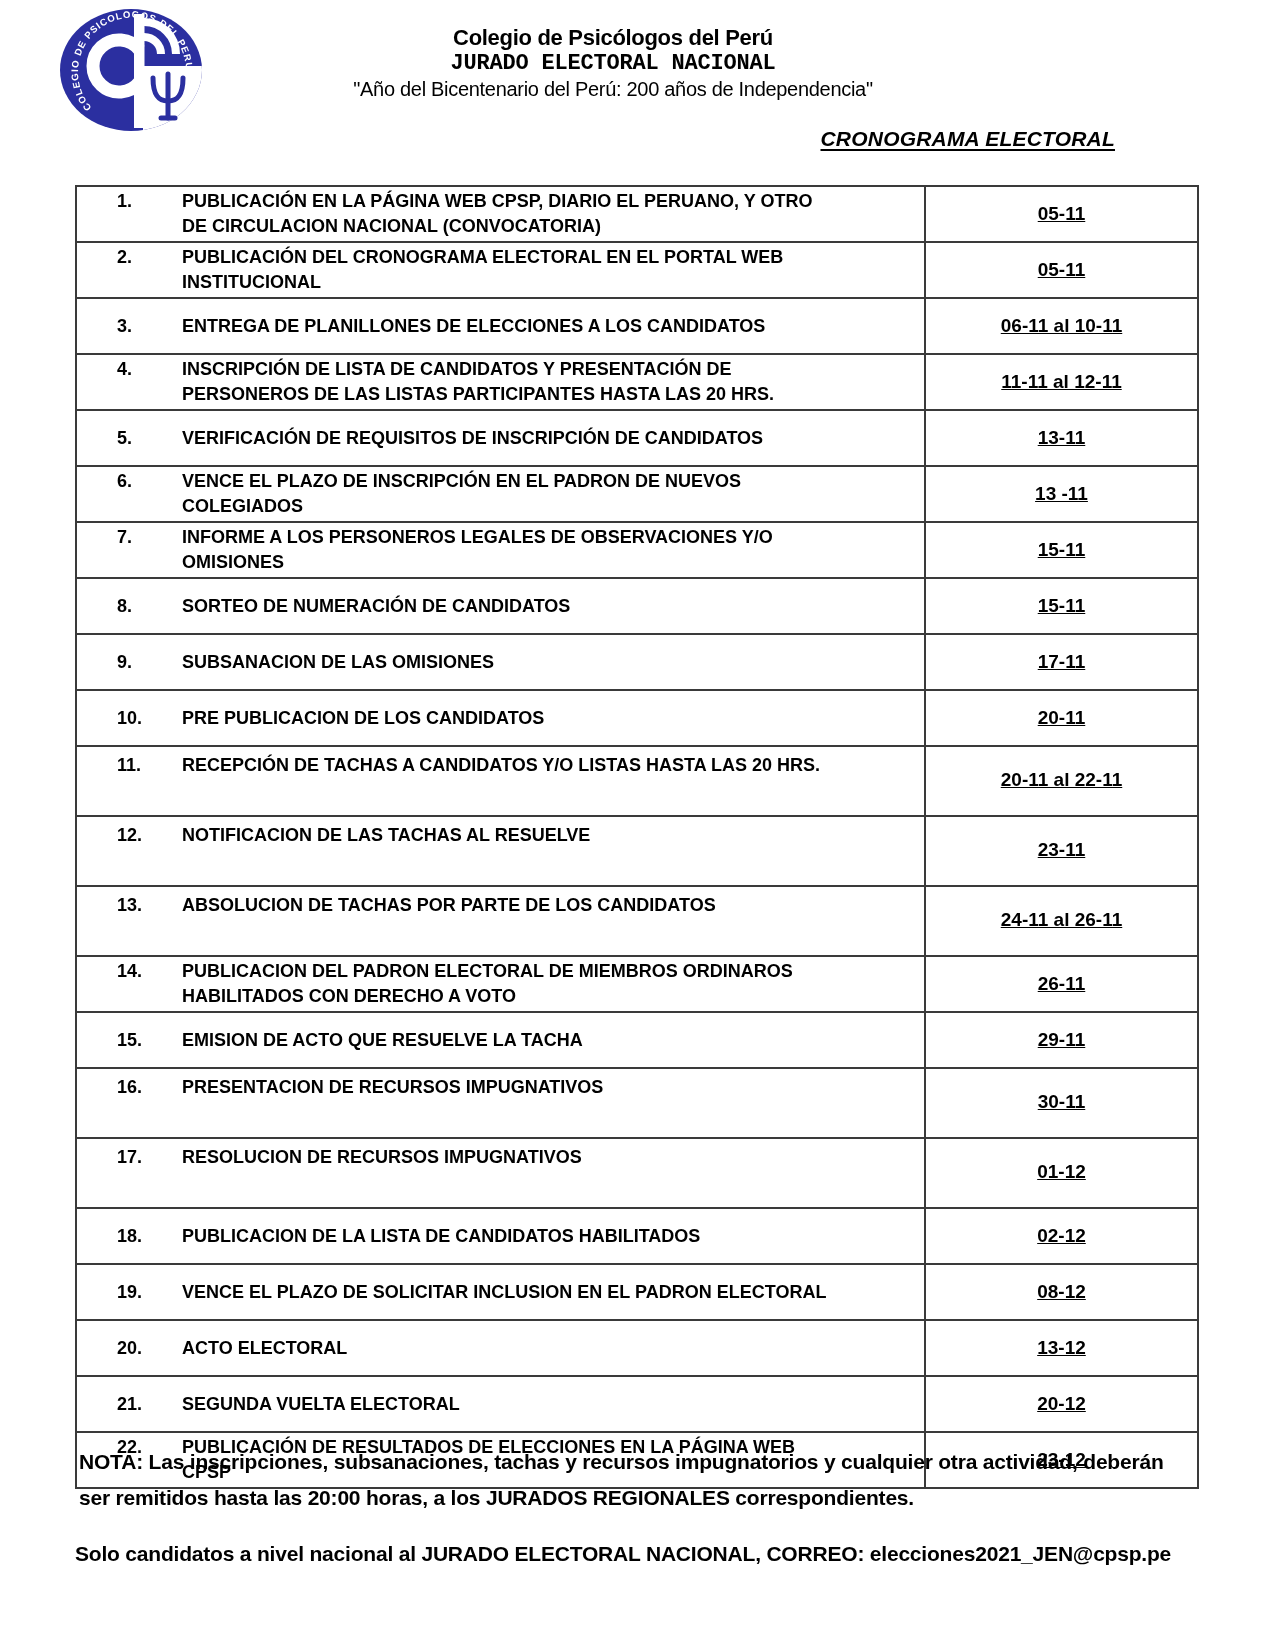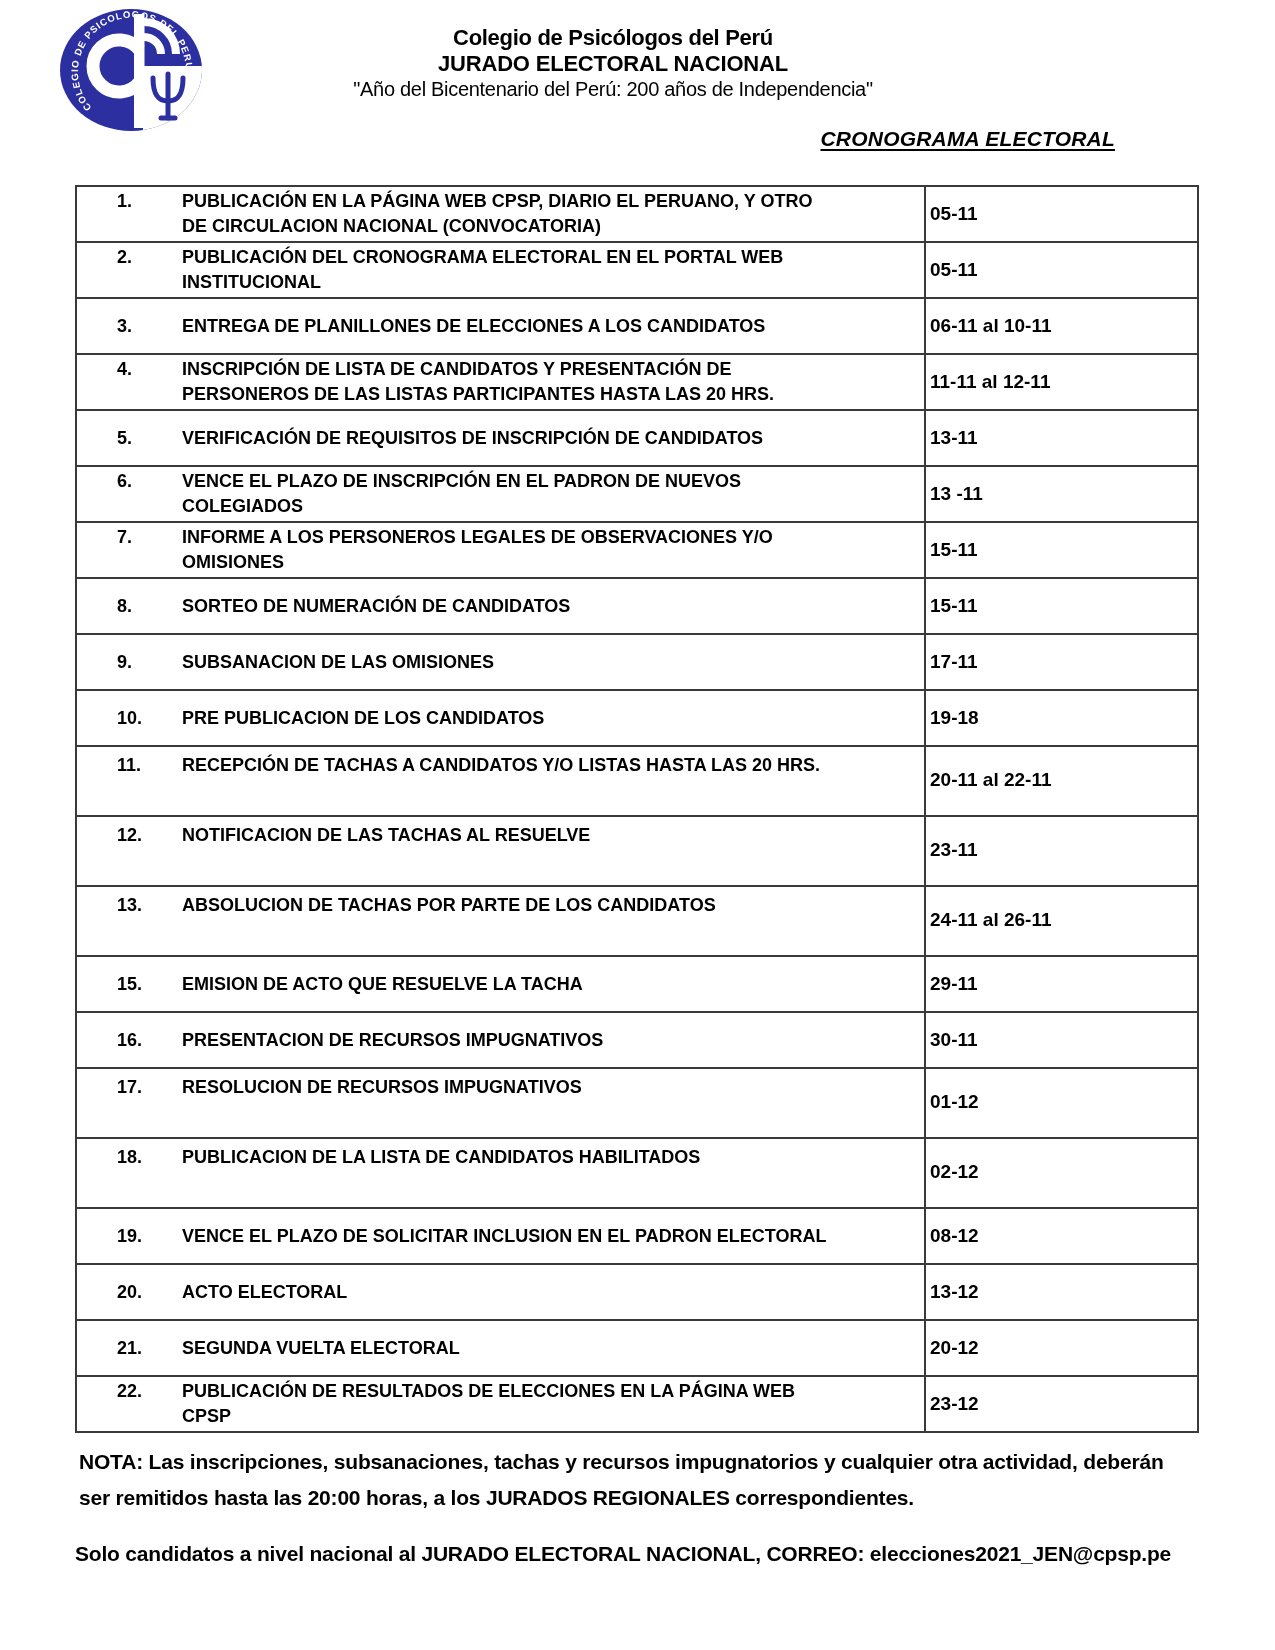--- a/index.html
+++ b/index.html
@@ -5,42 +5,42 @@
 <style>
   html,body{margin:0;padding:0;background:#ffffff;}
   .page{
     position:relative;width:1275px;height:1650px;background:#ffffff;
     font-family:"Liberation Sans","DejaVu Sans",sans-serif;color:#000;overflow:hidden;
   }
   
   .logo{position:absolute;left:46px;top:6px;width:170px;height:130px;}
   .head-lines{position:absolute;left:93px;top:24px;width:1040px;text-align:center;}
   .org-name{font-size:22px;font-weight:bold;line-height:27px;letter-spacing:-0.3px;}
-  .board-name{font-size:22px;font-weight:bold;line-height:26px;letter-spacing:-0.2px;}
+  .board-name{font-size:22px;font-weight:bold;line-height:26px;letter-spacing:-0.2px;font-family:Liberation Mono, monospace;}
   .motto{font-size:20px;font-weight:normal;line-height:24px;letter-spacing:-0.3px;}
   .doc-title{
     position:absolute;left:75px;top:127px;width:1040px;text-align:right;
     font-size:21px;font-weight:bold;text-decoration:underline;
     text-decoration-thickness:2px;text-underline-offset:3px;letter-spacing:0.2px;font-style:italic;
   }
   
   table.sched{
     position:absolute;left:75px;top:185px;width:1124px;
     border-collapse:collapse;table-layout:fixed;
   }
   table.sched td{
     border:2px solid #3a3a3a;vertical-align:middle;height:50px;
   }
   td.activity{
     padding:2px 8px 2px 40px;font-weight:bold;font-size:18px;line-height:25px;
   }
   td.activity .num{display:inline-block;width:37px;vertical-align:top;}
   td.activity .atext{display:inline-block;max-width:720px;vertical-align:top;white-space:pre-wrap;margin-left:28px;}
   td.date{
-    width:263px;text-align:left;font-weight:bold;font-size:19px;padding:2px 4px;
+    width:263px;text-align:center;font-weight:bold;font-size:19px;padding:2px 4px;text-decoration:underline;
   }
   
   tr:nth-child(11) td, tr:nth-child(12) td, tr:nth-child(13) td,
   tr:nth-child(16) td, tr:nth-child(17) td{height:44px;}
   tr:nth-child(11) td.activity, tr:nth-child(12) td.activity, tr:nth-child(13) td.activity,
   tr:nth-child(16) td.activity, tr:nth-child(17) td.activity{vertical-align:top;padding-top:6px;}
   tr:nth-child(11) td.date, tr:nth-child(12) td.date, tr:nth-child(13) td.date,
   tr:nth-child(16) td.date, tr:nth-child(17) td.date{vertical-align:top;padding-top:22px;}
   
   .notes{position:absolute;left:63px;top:1428px;width:1148px;font-weight:bold;}
@@ -123,33 +123,38 @@
         <tr>
           <td class="activity"><span class="num">8.</span><span class="atext">SORTEO DE NUMERACIÓN DE CANDIDATOS</span></td>
           <td class="date">15-11</td>
         </tr>
         <tr>
           <td class="activity"><span class="num">9.</span><span class="atext">SUBSANACION DE LAS OMISIONES</span></td>
           <td class="date">17-11</td>
         </tr>
         <tr>
           <td class="activity"><span class="num">10.</span><span class="atext">PRE PUBLICACION DE LOS CANDIDATOS</span></td>
-          <td class="date">19-18</td>
+          <td class="date">20-11</td>
         </tr>
         <tr>
           <td class="activity"><span class="num">11.</span><span class="atext">RECEPCIÓN DE TACHAS A CANDIDATOS Y/O LISTAS HASTA LAS 20 HRS.</span></td>
           <td class="date">20-11 al 22-11</td>
         </tr>
         <tr>
           <td class="activity"><span class="num">12.</span><span class="atext">NOTIFICACION DE LAS TACHAS AL RESUELVE</span></td>
           <td class="date">23-11</td>
         </tr>
         <tr>
           <td class="activity"><span class="num">13.</span><span class="atext">ABSOLUCION DE TACHAS POR PARTE DE LOS CANDIDATOS</span></td>
           <td class="date">24-11 al 26-11</td>
+        </tr>
+        <tr>
+          <td class="activity"><span class="num">14.</span><span class="atext">PUBLICACION DEL PADRON ELECTORAL DE MIEMBROS ORDINAROS
+HABILITADOS CON DERECHO A VOTO</span></td>
+          <td class="date">26-11</td>
         </tr>
         <tr>
           <td class="activity"><span class="num">15.</span><span class="atext">EMISION DE ACTO QUE RESUELVE LA TACHA</span></td>
           <td class="date">29-11</td>
         </tr>
         <tr>
           <td class="activity"><span class="num">16.</span><span class="atext">PRESENTACION DE RECURSOS IMPUGNATIVOS</span></td>
           <td class="date">30-11</td>
         </tr>
         <tr>

